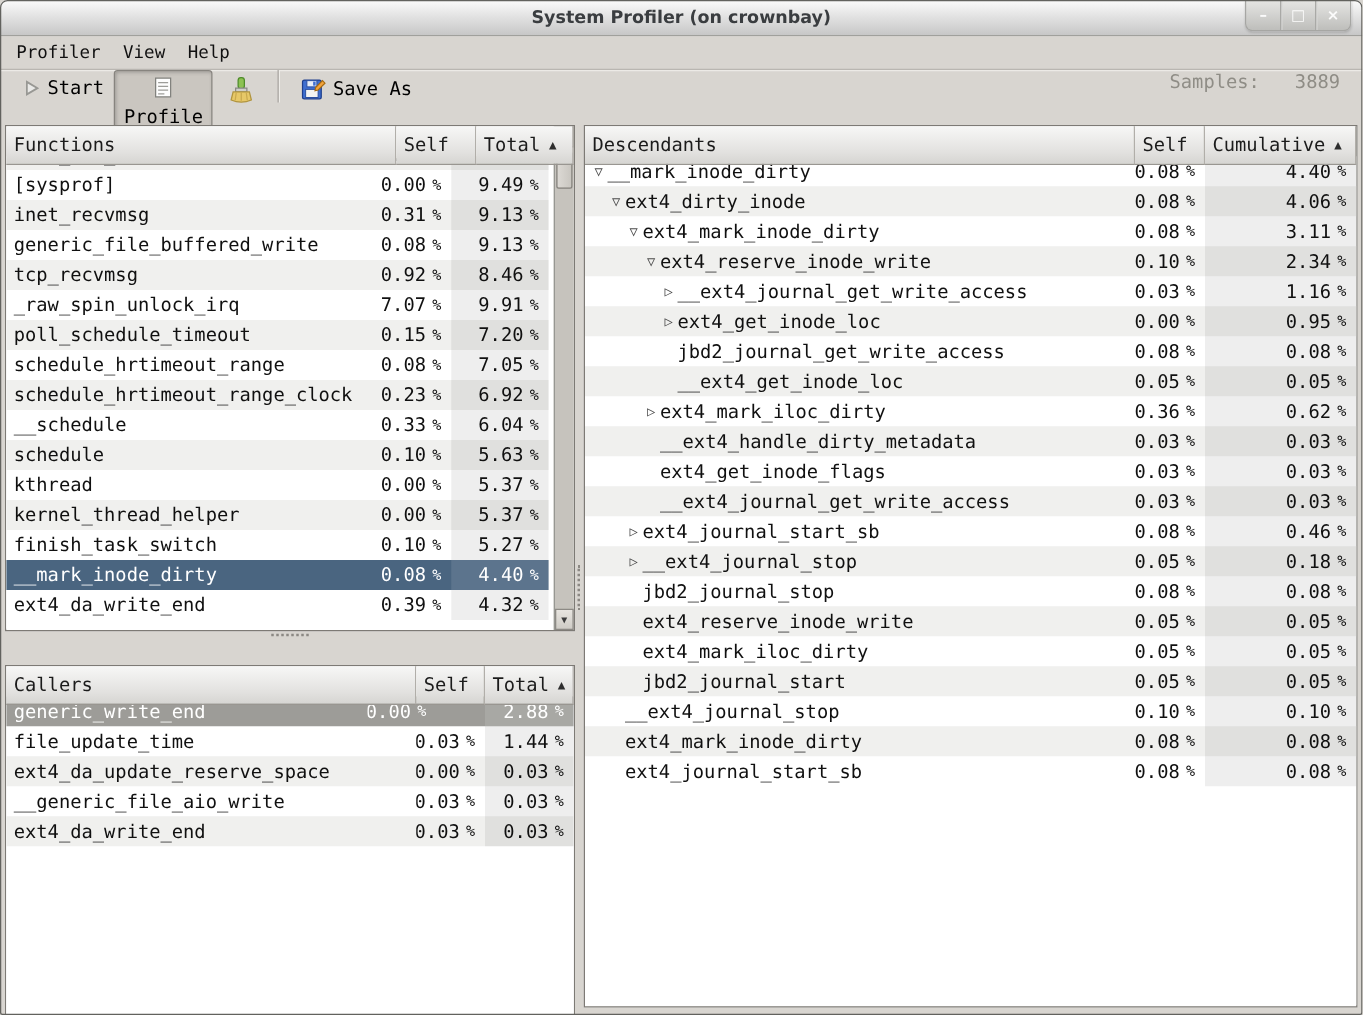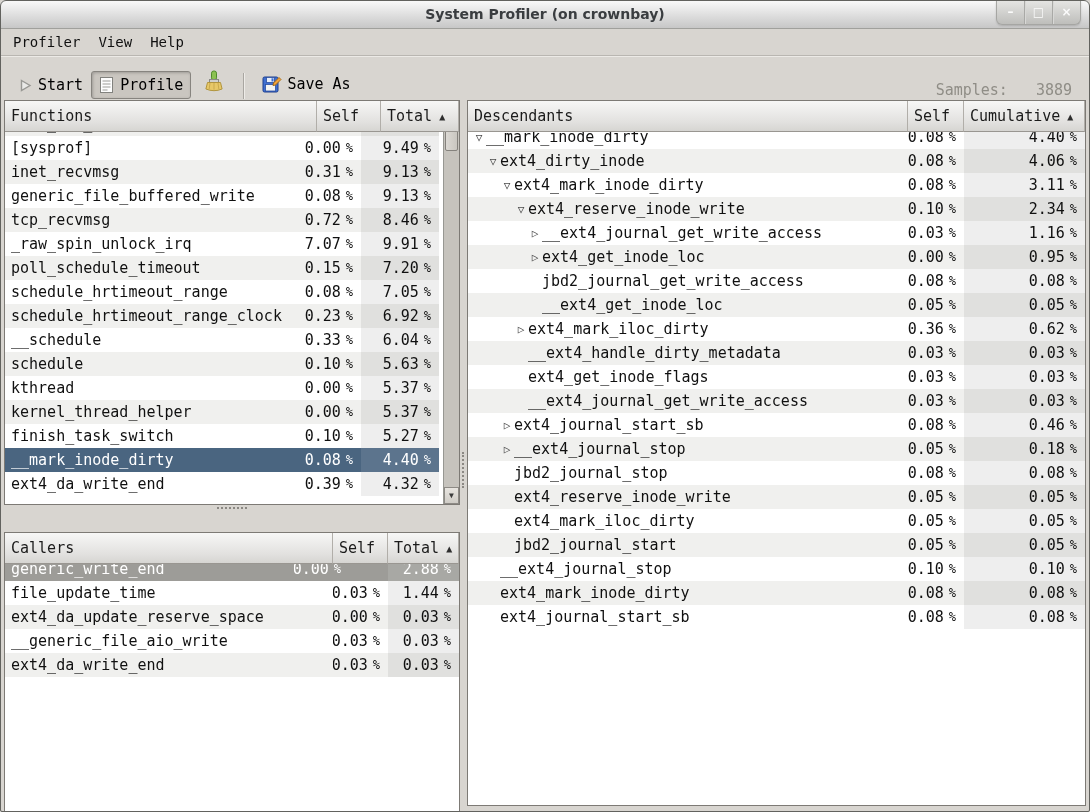--- a/index.html
+++ b/index.html
@@ -21,24 +21,24 @@
     background:linear-gradient(#e6e6e4,#bebebb);box-shadow:0 1px 2px rgba(0,0,0,0.15);}
   .winbtn{width:27px;display:flex;align-items:center;justify-content:center;
     color:#fbfbfb;font-size:12px;font-weight:bold;font-family:"DejaVu Sans",sans-serif;
     border-left:1px solid #a9a9a6;box-shadow:inset 1px 0 0 #d8d8d6;}
   .winbtn:first-child{border-left:none;box-shadow:none;}
   .menubar{position:absolute;top:28px;left:0;right:0;height:27px;display:flex;align-items:center;
     padding-left:4px;font-size:14px;color:#101010;}
   .menu-item{padding:4px 9px;}
   .toolbar{position:absolute;top:55px;left:0;right:0;height:43px;
     border-top:1px solid #b9b6b1;box-shadow:inset 0 1px 0 #eceae6;
-    display:flex;align-items:flex-end;padding:0 10px;font-size:15px;color:#000;}
+    display:flex;align-items:flex-start;padding:0 10px;font-size:15px;color:#000;}
   .tbtn{display:flex;align-items:center;gap:5px;padding:4px 7px;border:1px solid transparent;border-radius:3px;}
   .tbtn.pressed{border:1px solid #87847f;background:#cac6c0;
-    box-shadow:inset 1px 1px 3px rgba(0,0,0,0.22);}
+    box-shadow:inset 1px 1px 3px rgba(0,0,0,0.22);flex-direction:column;}
   .tsep{width:1px;height:26px;background:#a9a6a1;box-shadow:1px 0 0 #eeece8;margin:0 10px;}
   .samples{margin-left:auto;display:flex;gap:28px;color:#8f8d86;font-size:15px;padding-right:8px;}
   
   .panel{position:absolute;background:#ffffff;border:1px solid #7d7a75;box-sizing:border-box;}
   #functions-panel{left:4px;top:100px;width:456px;height:405px;}
   #callers-panel{left:4px;top:532px;width:456px;height:295px;}
   #descendants-panel{left:467px;top:100px;width:619px;height:706px;}
   .thead{display:flex;height:24px;position:relative;z-index:2;}
   .th{box-sizing:border-box;height:24px;display:flex;align-items:center;
     background:linear-gradient(#f7f7f6,#e2e1df 70%,#d6d5d2);
@@ -209,21 +209,21 @@
           <span class="pct">%</span>
         </div>
         <div class="cell num total sorted">
           <span>9.13</span>
           <span class="pct">%</span>
         </div>
       </div>
       <div class="trow alt">
         <div class="cell name">tcp_recvmsg</div>
         <div class="cell num self">
-          <span>0.72</span>
+          <span>0.92</span>
           <span class="pct">%</span>
         </div>
         <div class="cell num total sorted">
           <span>8.46</span>
           <span class="pct">%</span>
         </div>
       </div>
       <div class="trow">
         <div class="cell name">_raw_spin_unlock_irq</div>
         <div class="cell num self">

